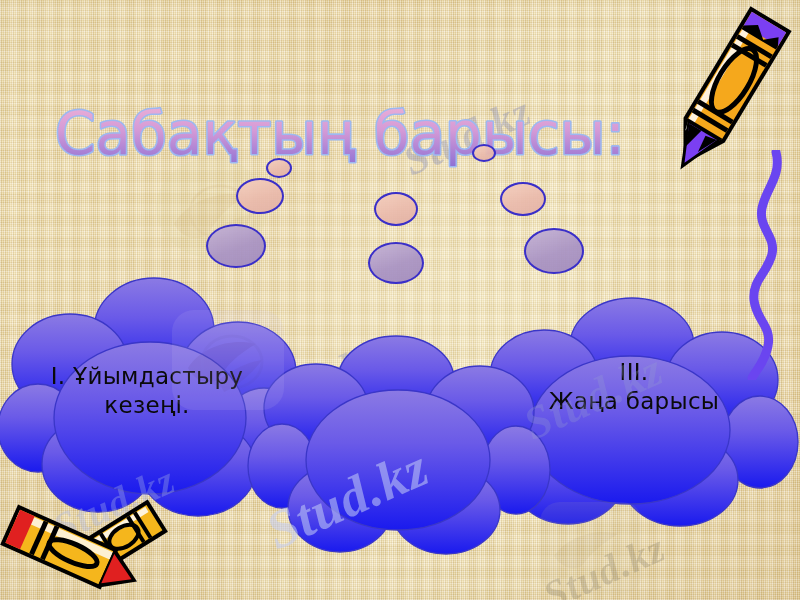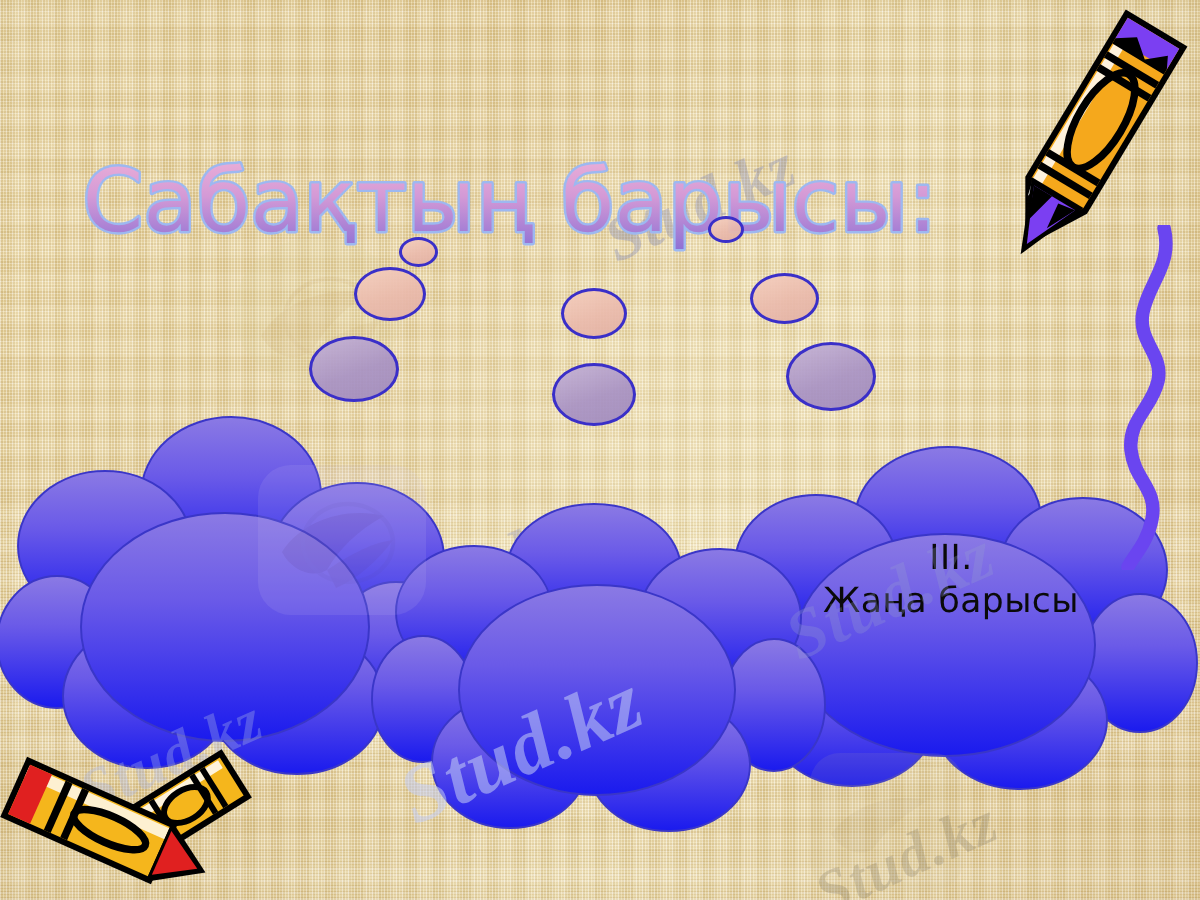--- a/index.html
+++ b/index.html
@@ -193,20 +193,22 @@
         <ellipse cx="68" cy="96" rx="58" ry="50"></ellipse>
         <ellipse cx="236" cy="104" rx="58" ry="50"></ellipse>
         <ellipse cx="36" cy="160" rx="40" ry="44"></ellipse>
         <ellipse cx="262" cy="166" rx="42" ry="46"></ellipse>
         <ellipse cx="96" cy="196" rx="56" ry="48"></ellipse>
         <ellipse cx="196" cy="200" rx="58" ry="48"></ellipse>
         <ellipse cx="148" cy="150" rx="96" ry="76"></ellipse>
       </g>
     </svg>
   </div>
+  <div class="cloud-text" id="cloud1-text">I. Ұйымдастыру
+кезеңі.</div>
 
   <div class="cloud" id="cloud3">
     <svg width="320" height="248" viewBox="0 0 320 248">
       <defs>
         <linearGradient id="cloudGrad3" x1="0" y1="0" x2="0" y2="1">
           <stop offset="0%" stop-color="#8b7ae4"></stop>
           <stop offset="38%" stop-color="#6a5ae8"></stop>
           <stop offset="100%" stop-color="#1a1aee"></stop>
         </linearGradient>
       </defs>

